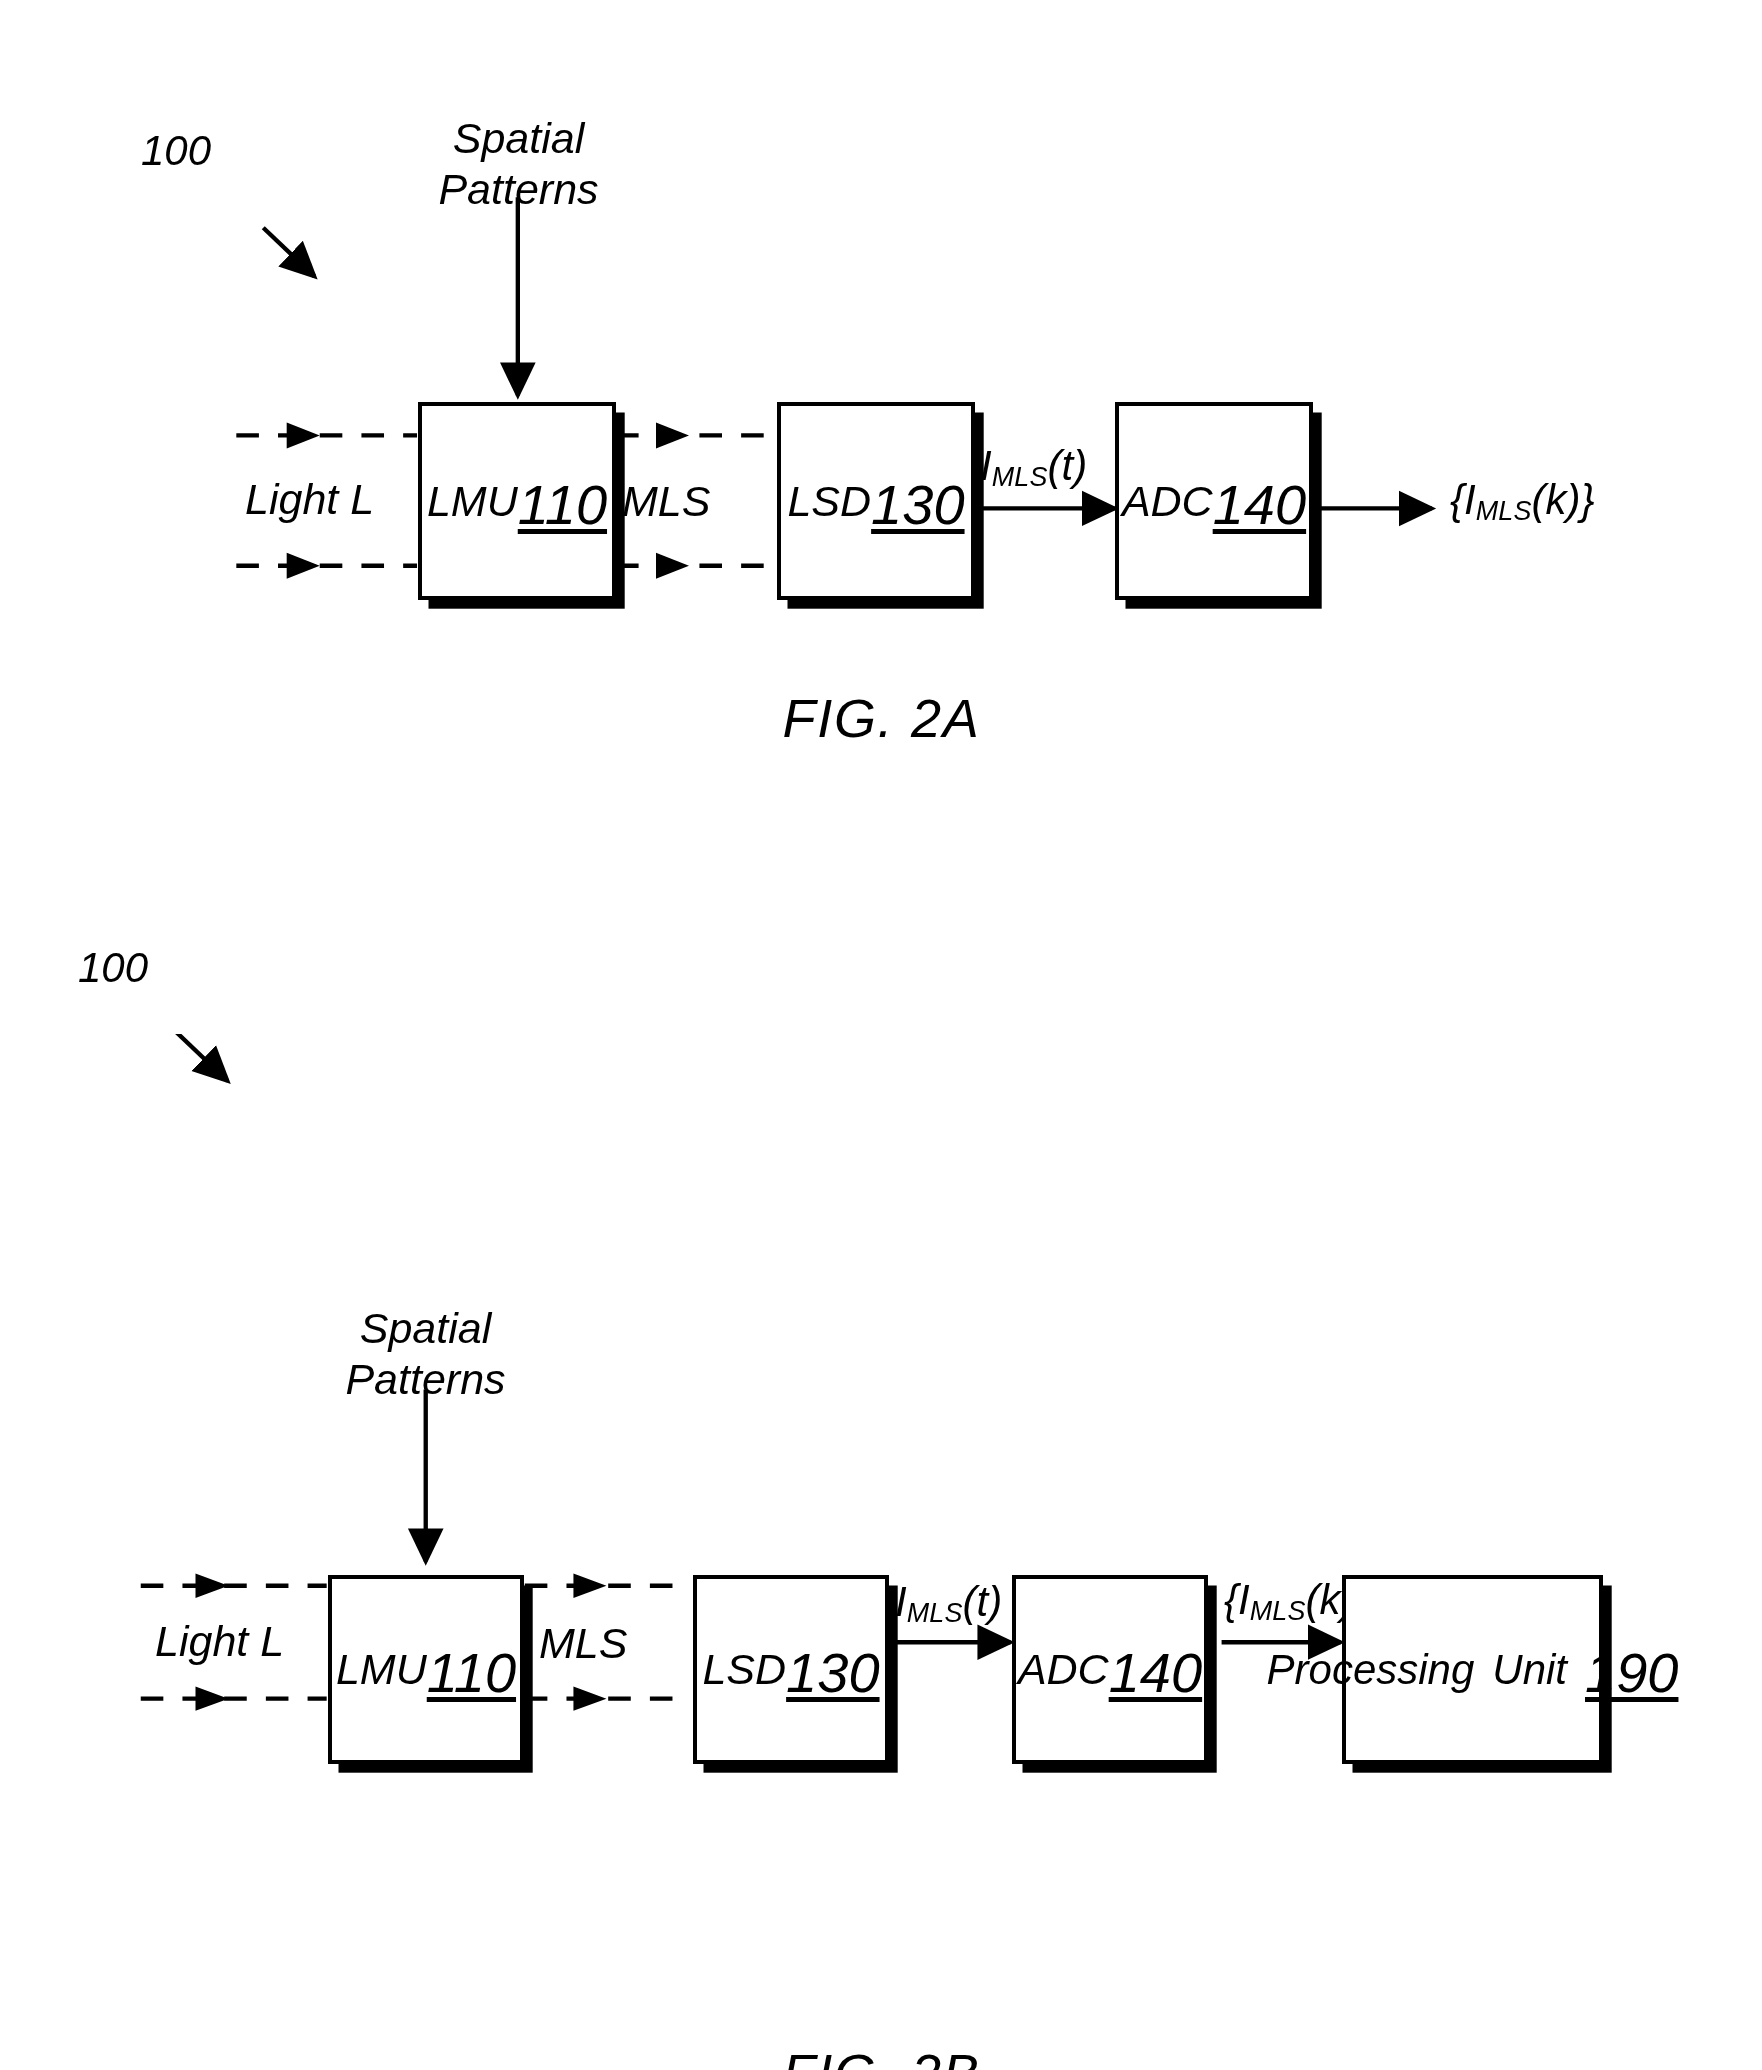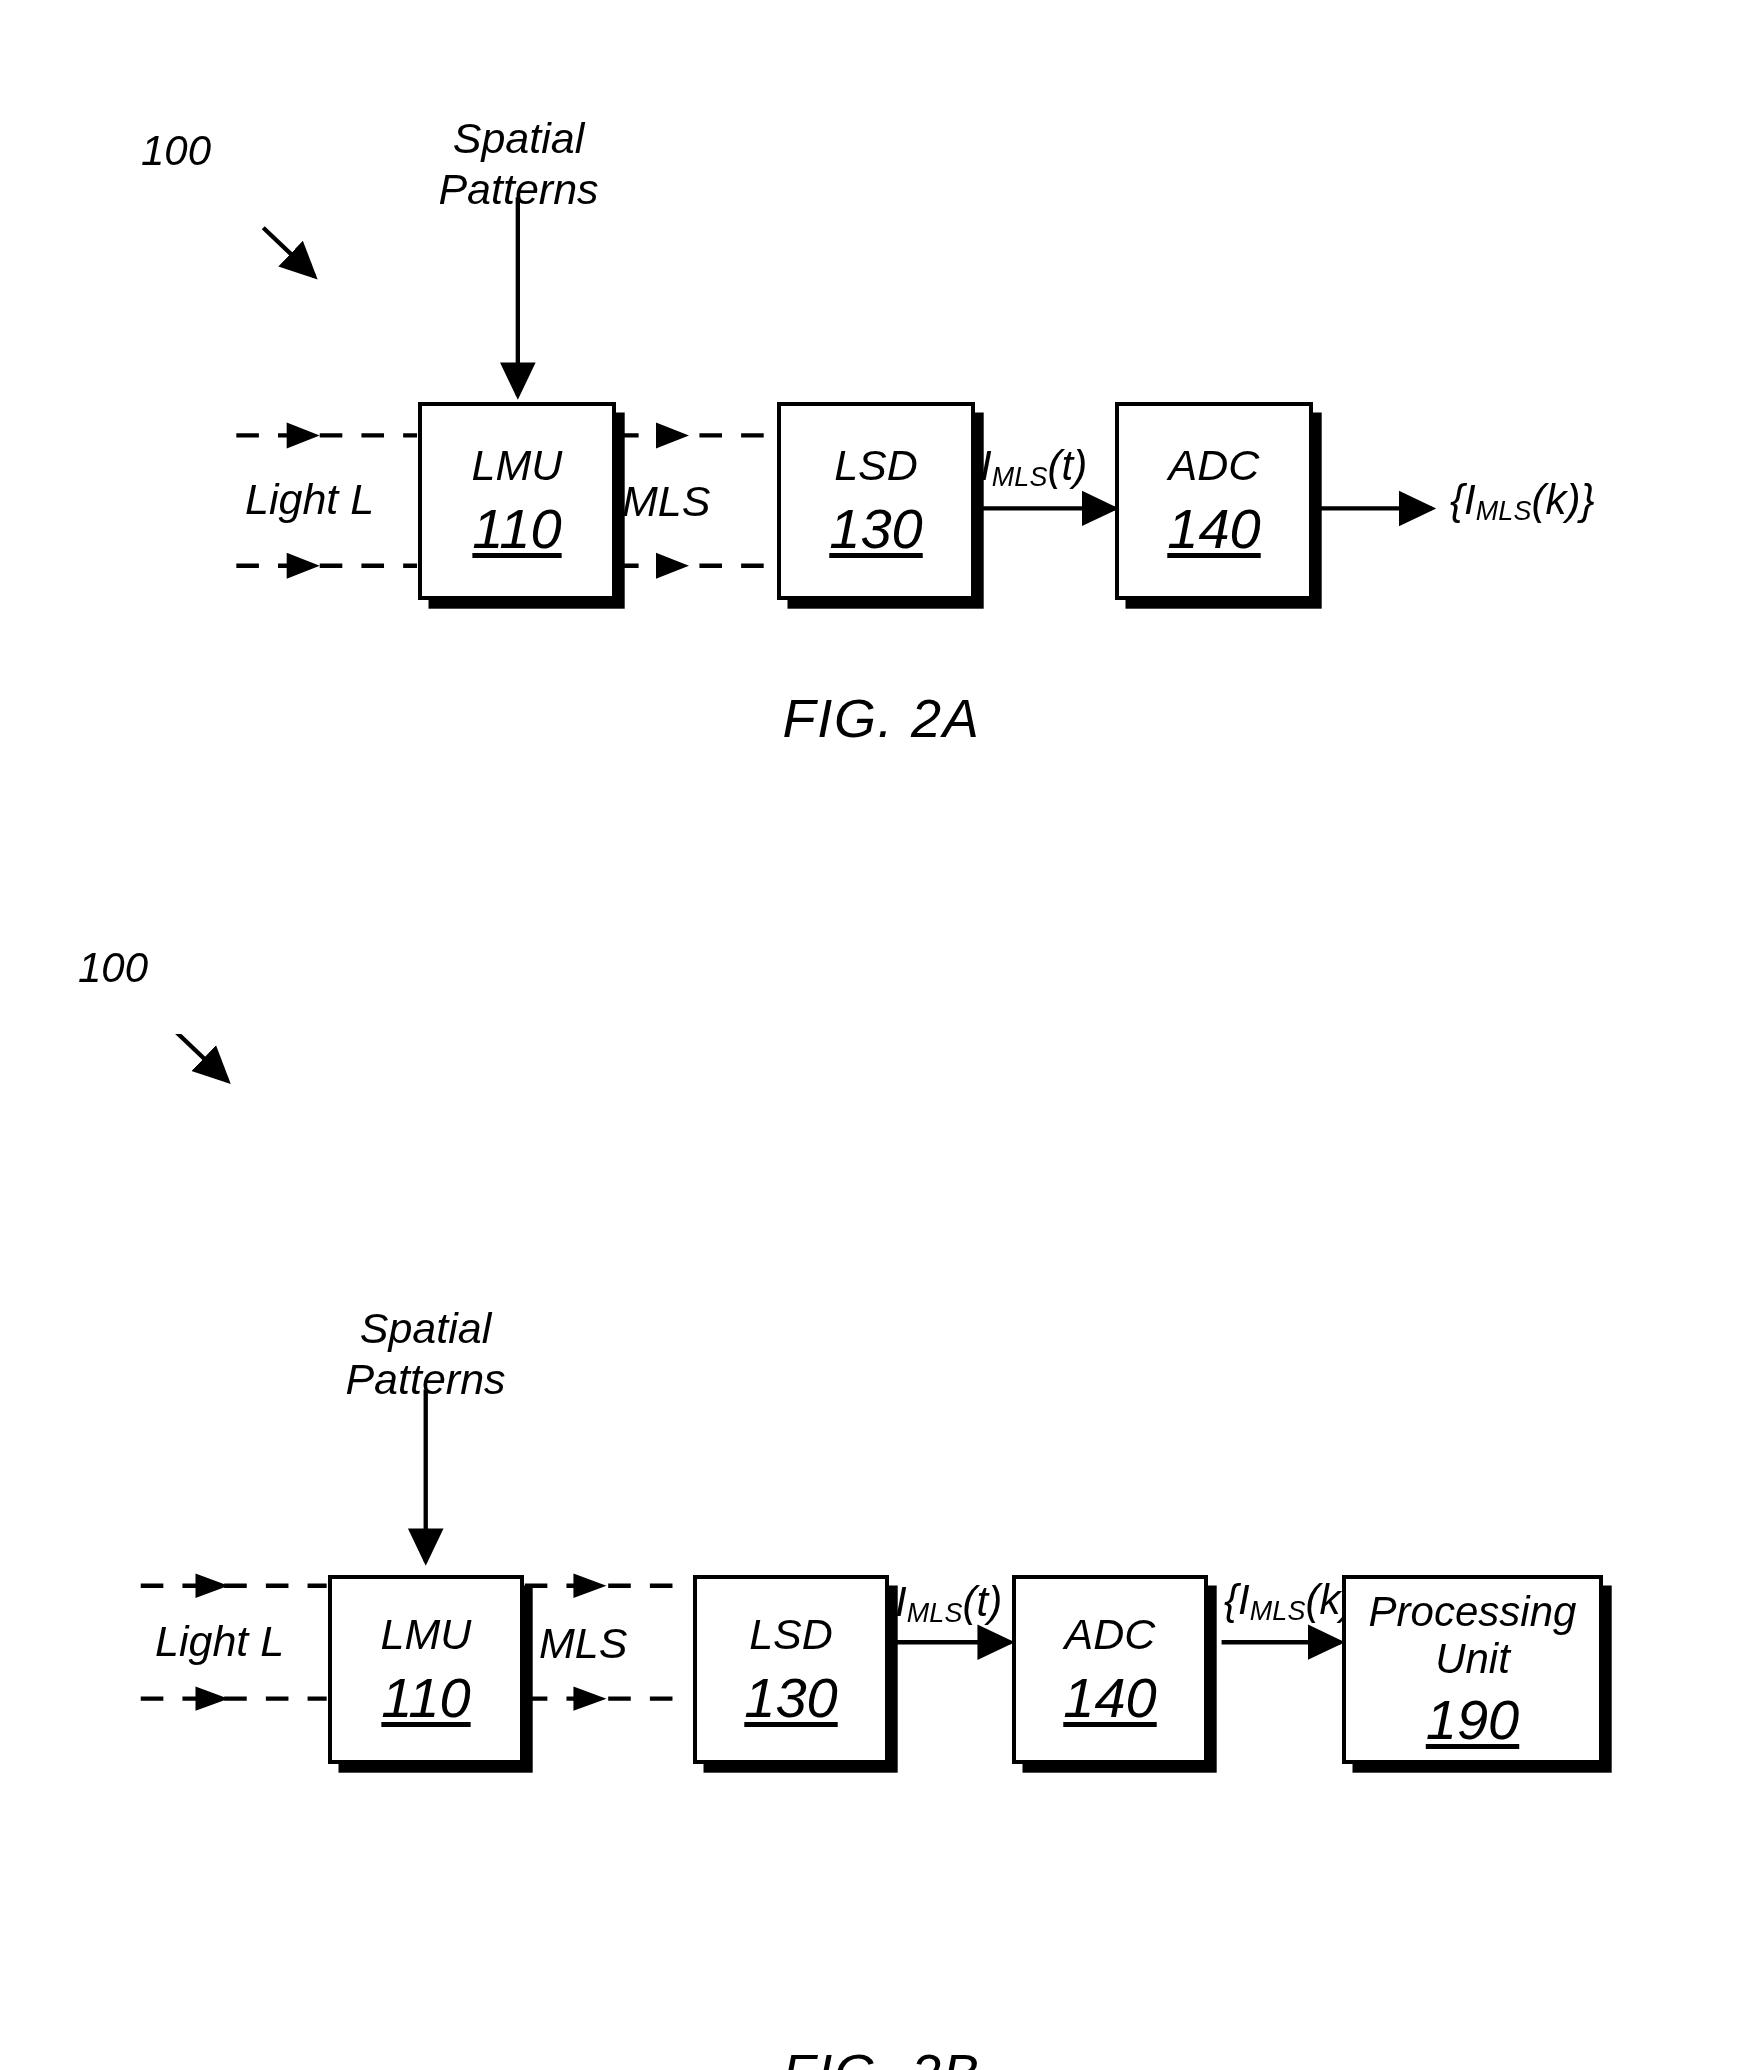--- a/index.html
+++ b/index.html
@@ -32,21 +32,21 @@
   }
 
   
   .block {
     position: absolute;
     box-sizing: border-box;
     border: 4.3px solid #000;
     background: #ffffff;
     box-shadow: 9.6px 9.6px 0 -0.9px #000;
     display: flex;
-    flex-direction: column;
+    flex-direction: row;
     align-items: center;
     justify-content: center;
     font-style: italic;
     line-height: 1.12;
   }
   .block .blk-label {
     font-size: 43px;
     font-style: italic;
     white-space: nowrap;
   }
@@ -215,21 +215,21 @@
 
   <div class="block" style="left:1012px; top:541px; width:196px; height:189px;">
     <span class="blk-label">ADC</span>
     <span class="blk-num">140</span>
   </div>
 
   <div class="lbl math" style="left:1224px; top:541px;">
     <span>{I</span><sub>MLS</sub><span>(k)}</span>
   </div>
 
-  <div class="block twoline" style="left:1342px; top:541px; width:261px; height:189px;">
+  <div class="block twoline" style="left:1342px; top:541px; width:261px; height:189px;gap:18px;">
     <span class="blk-label">Processing</span>
     <span class="blk-label">Unit</span>
     <span class="blk-num">190</span>
   </div>
 
   <div class="fig-caption" style="left:621px; top:1008px; width:521px;">FIG. 2B</div>
 </div>
 
 
 </body></html>

